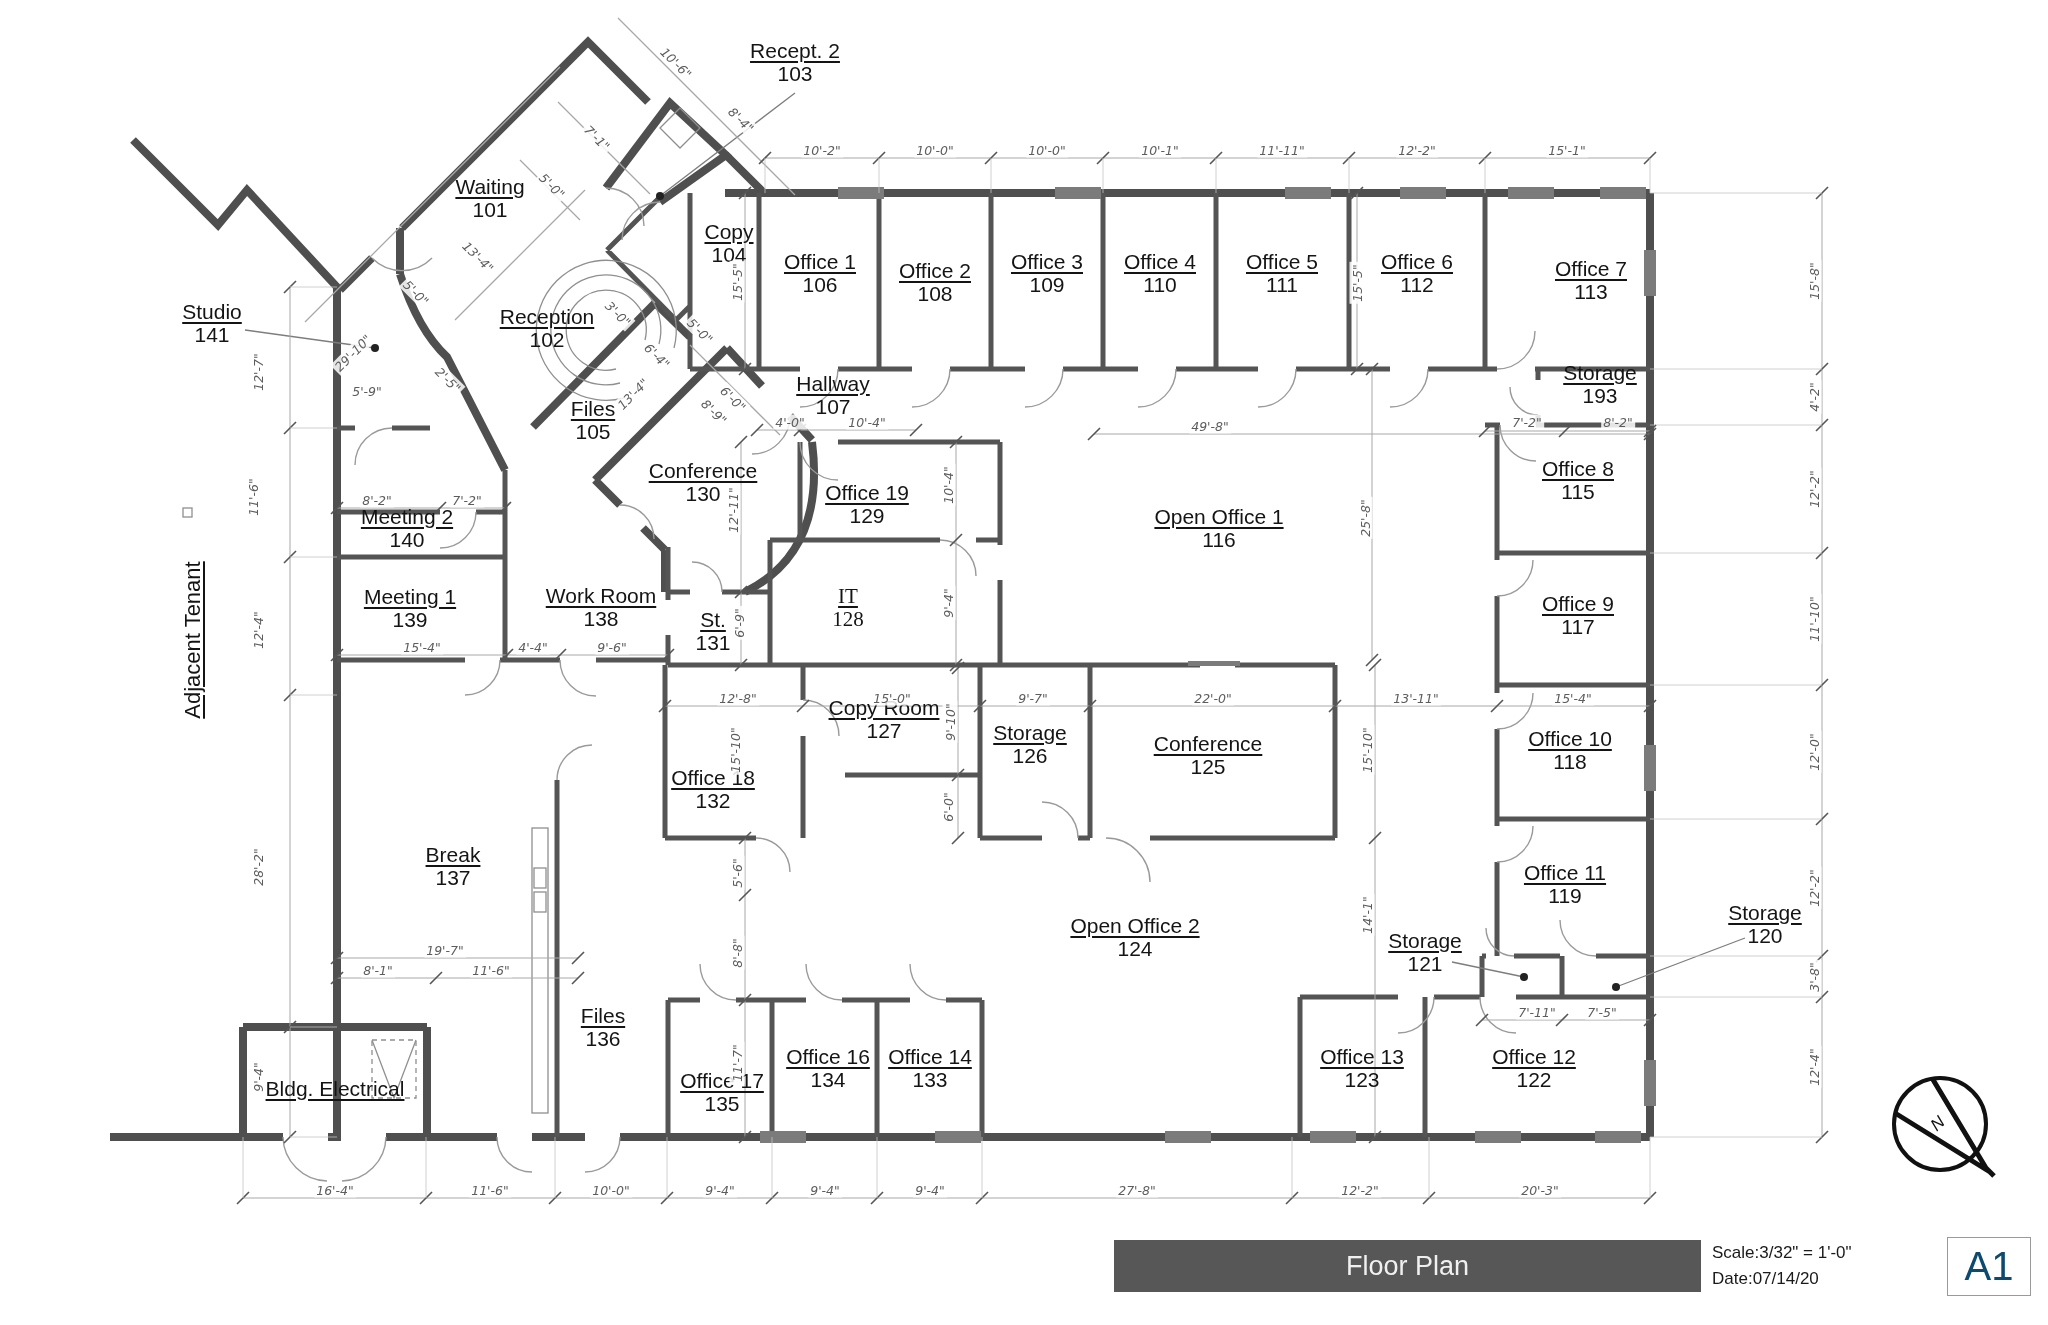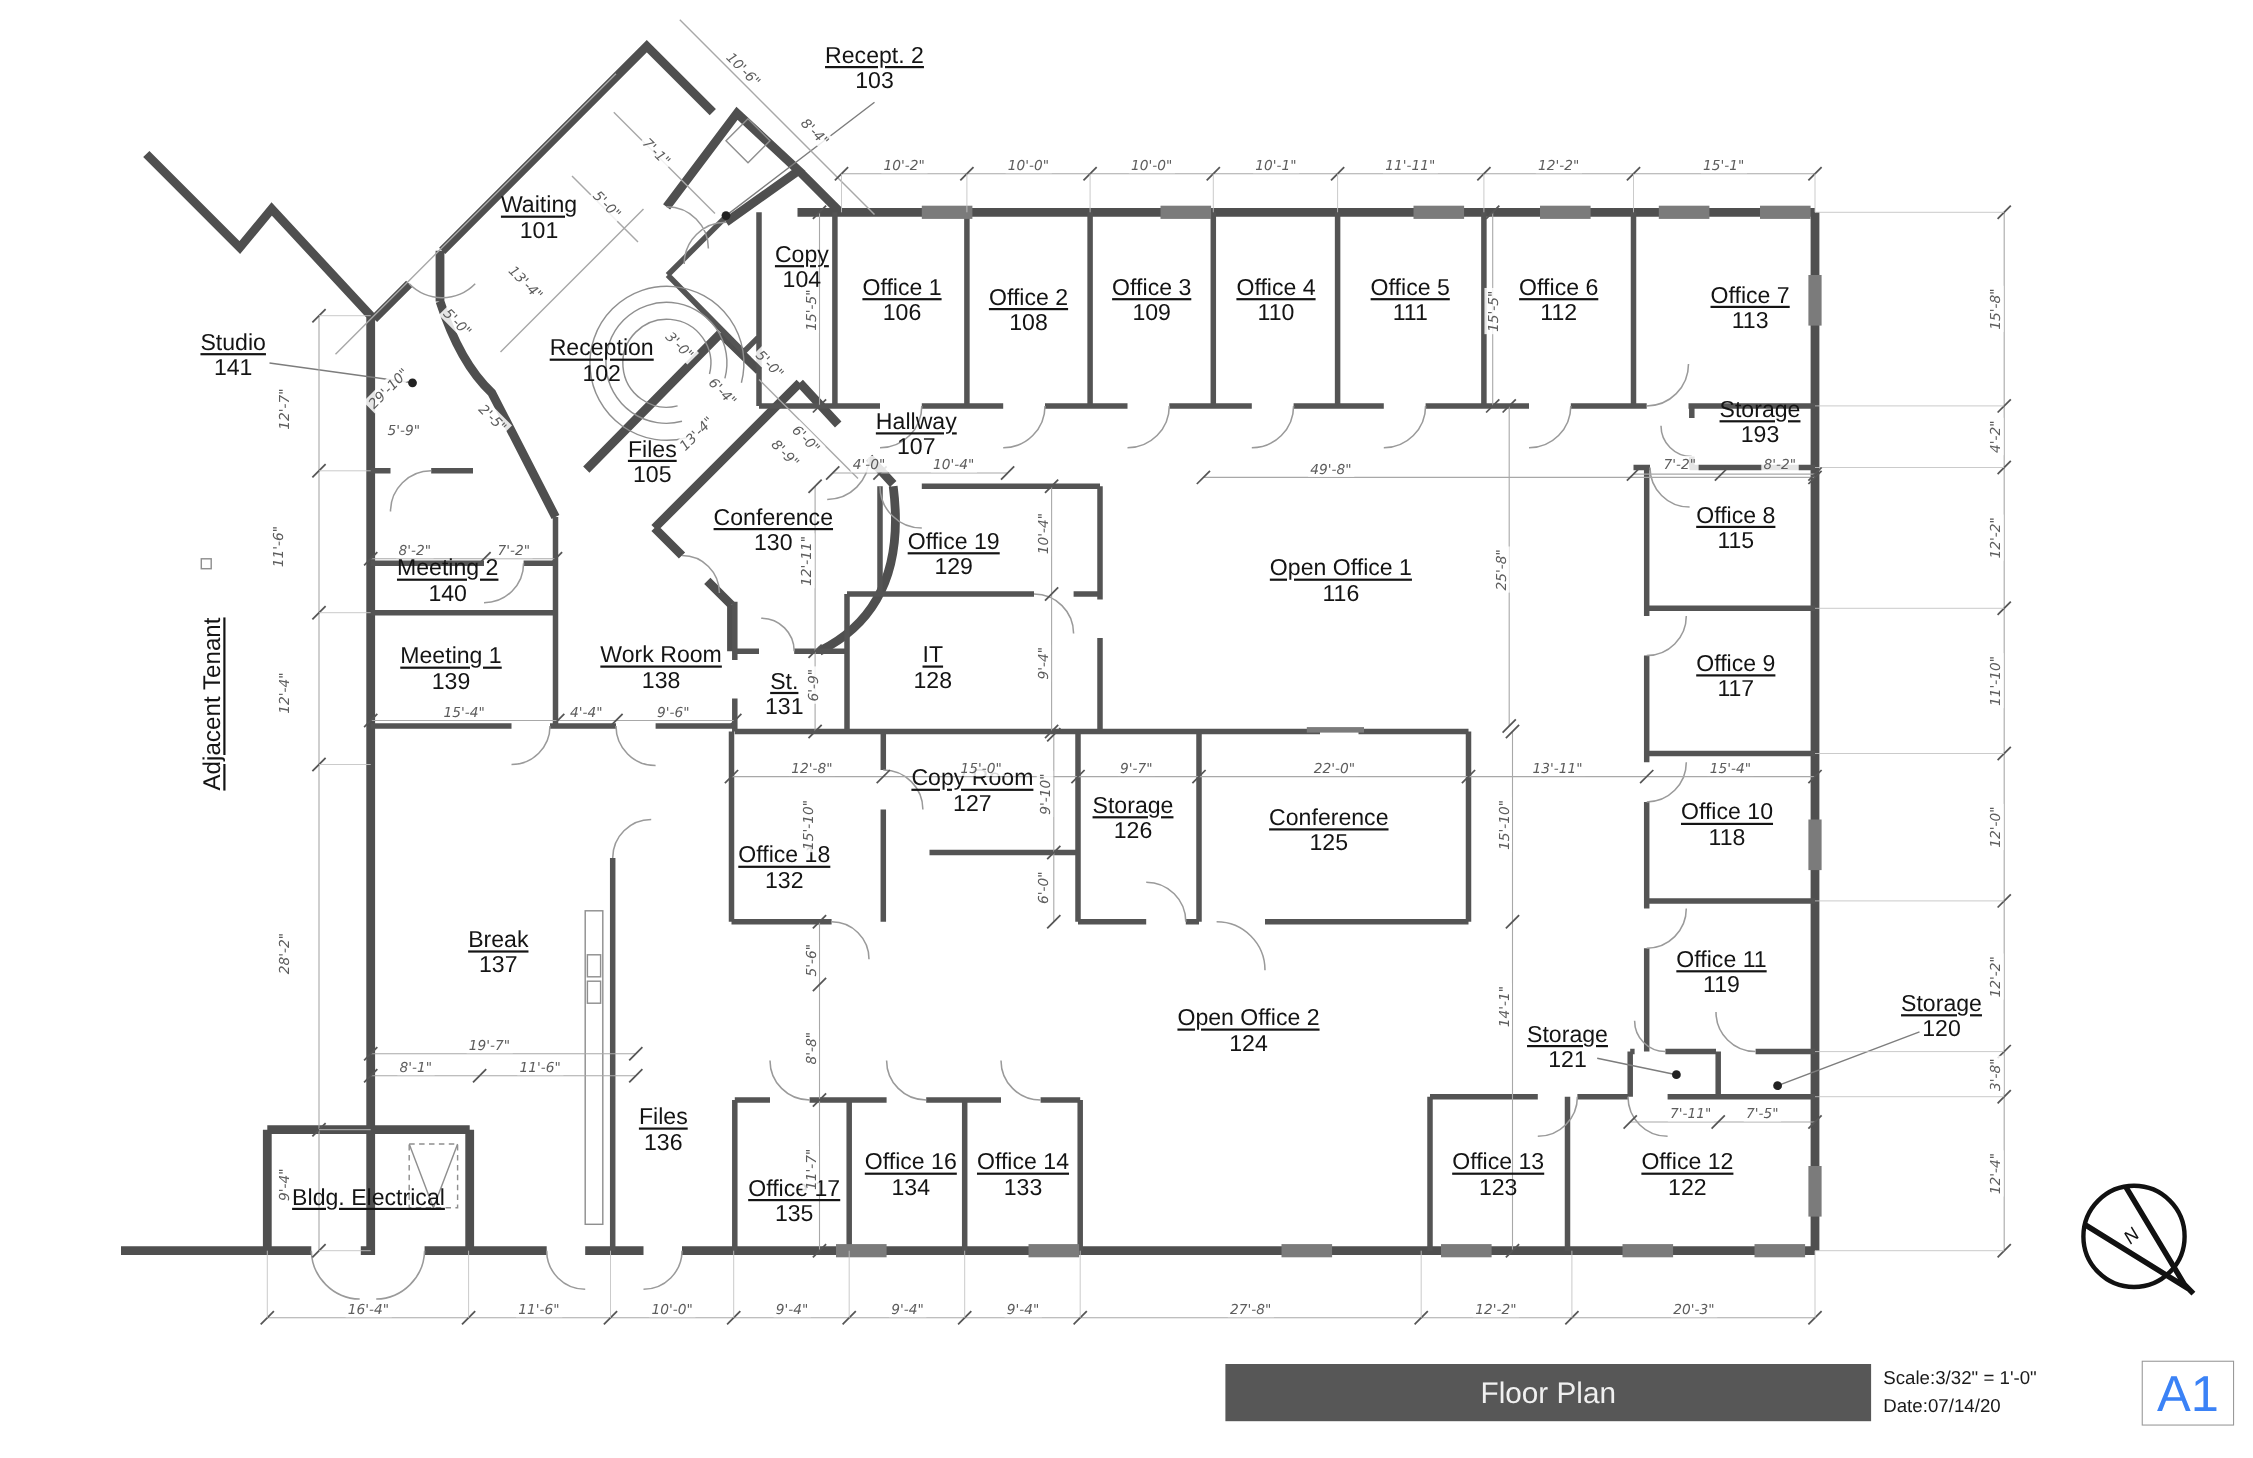--- a/index.html
+++ b/index.html
@@ -17,21 +17,21 @@
   
   #bar-address{position:absolute;left:0;top:1240px;width:1114px;height:52px;background:#3e5871;
       color:#eef2f6;font-size:27px;display:flex;align-items:center;padding-left:36px;box-sizing:border-box;}
   #bar-title{position:absolute;left:1114px;top:1240px;width:587px;height:52px;background:#575757;
       color:#f0f0f0;font-size:27px;display:flex;align-items:center;justify-content:center;}
   #scale-block{position:absolute;left:1712px;top:1240px;width:220px;height:56px;color:#1a1a1a;
       font-size:17px;line-height:1.55;}
   #scale-block .row{display:flex;justify-content:flex-start;}
   #sheet-box{position:absolute;left:1947px;top:1237px;width:82px;height:57px;background:#fff;
       border:1.5px solid #9a9a9a;display:flex;align-items:center;justify-content:center;
-      font-size:46px;color:#3b82f6;}
+      font-size:40px;color:#0c4a6e;}
   #north-n{position:absolute;left:1938px;top:1124px;transform:translate(-50%,-50%) rotate(-42deg);
       font-size:17px;color:#111;font-style:italic;}
 </style>
 </head>
 <body>
 
 <div id="sheet">
 
   <svg id="plan-svg" width="2048" height="1325" viewBox="0 0 2048 1325">
 
@@ -370,21 +370,21 @@
         <div>139</div>
       </div>
       <div class="room-label" style="left: 601px; top: 585px;">
         <div class="rn">Work Room</div>
         <div>138</div>
       </div>
       <div class="room-label" style="left: 713px; top: 609px;">
         <div class="rn">St.</div>
         <div>131</div>
       </div>
-      <div class="room-label" style="left: 848px; top: 585px;">
+      <div class="room-label" style="left: 848px; top: 585px; font-family: Liberation Serif, serif;">
         <div class="rn">IT</div>
         <div>128</div>
       </div>
       <div class="room-label" style="left: 884px; top: 697px;">
         <div class="rn">Copy Room</div>
         <div>127</div>
       </div>
       <div class="room-label" style="left: 1030px; top: 722px;">
         <div class="rn">Storage</div>
         <div>126</div>

